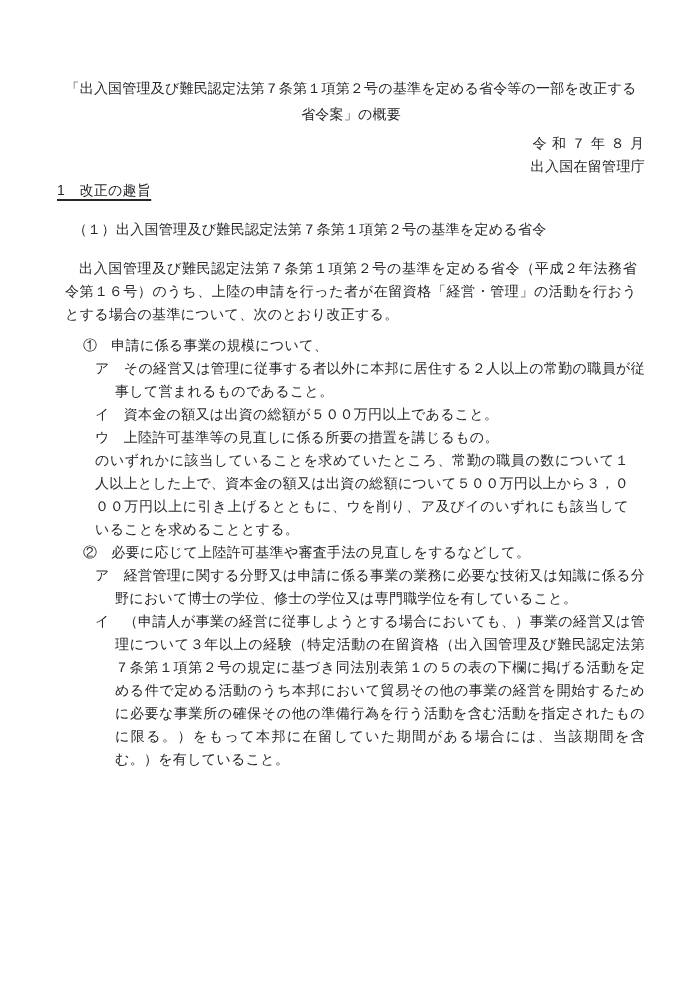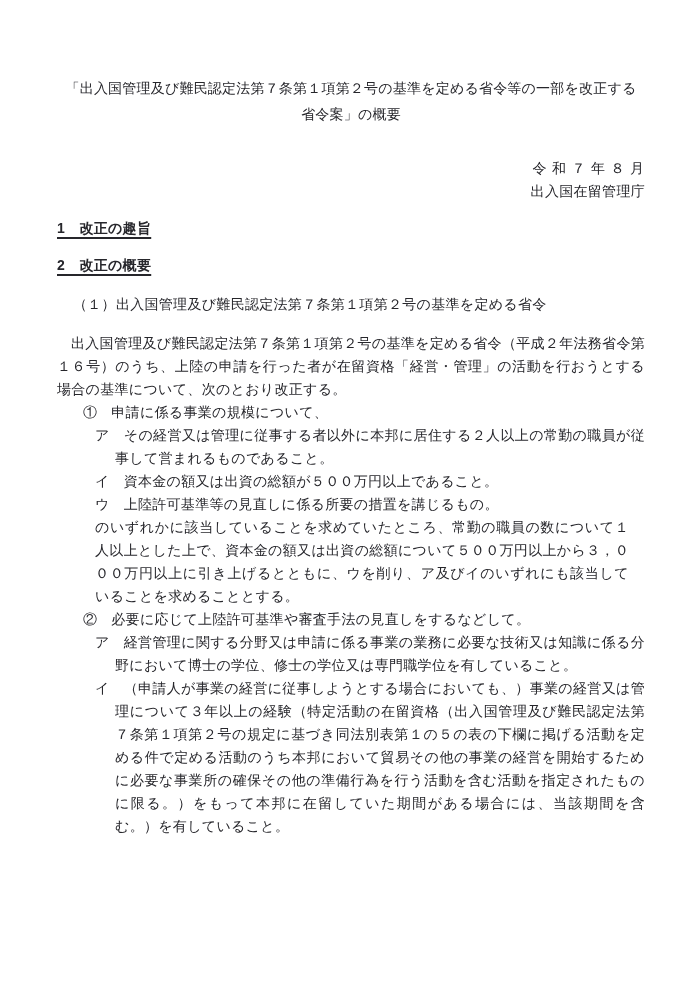--- a/index.html
+++ b/index.html
@@ -25,48 +25,48 @@
     top: 76px;
     width: 588px;
   }
   .doc-title {
     text-align: center;
     line-height: 26px;
     letter-spacing: 0.2px;
   }
   .date-block {
     text-align: right;
-    margin-top: 29px;
+    margin-top: 4px;
     line-height: 23px;
   }
   .date-line {
     letter-spacing: 1px;
   }
   .sec-heading {
-    margin-top: 14px;
+    margin-top: 1px;
     margin-bottom: 1px;
     line-height: 23px;
     font-family: "Liberation Sans", "DejaVu Sans", sans-serif;
-    font-weight: bold;
+    font-weight: normal;
   }
   .sec-heading .underlined {
     text-decoration: underline;
     text-underline-offset: 4px;
     text-decoration-thickness: 1.5px;
   }
   .p-body {
     margin: 0;
     text-indent: 1em;
     text-align: justify;
   }
   .p-subheading {
     margin: 16px;
   }
   .p-intro {
-    margin: 0;
+    margin: 8px;
     text-indent: 1em;
     text-align: justify;
   }
   .item-l1 {
     margin: 0 0 0 26px;
     text-align: justify;
   }
   .item-l2 {
     margin: 0 0 0 58px;
     text-indent: -20px;
@@ -94,23 +94,20 @@
     <div class="date-block">
       <div class="date-line">令 和 ７ 年 ８ 月</div>
       <div>出入国在留管理庁</div>
     </div>
 
     <div class="sec-heading">
       <span class="underlined">1　改正の趣旨</span>
     </div>
 
 
-    <div class="sec-heading">
-      <span class="underlined">2　改正の概要</span>
-    </div>
 
     <p class="p-subheading">（１）出入国管理及び難民認定法第７条第１項第２号の基準を定める省令</p>
 
     <p class="p-intro">出入国管理及び難民認定法第７条第１項第２号の基準を定める省令（平成２年法務省令第１６号）のうち、上陸の申請を行った者が在留資格「経営・管理」の活動を行おうとする場合の基準について、次のとおり改正する。</p>
 
     <div class="item-l1">
       <span class="marker">①</span><span>申請に係る事業の規模について、</span>
     </div>
 
     <div class="item-l2">

